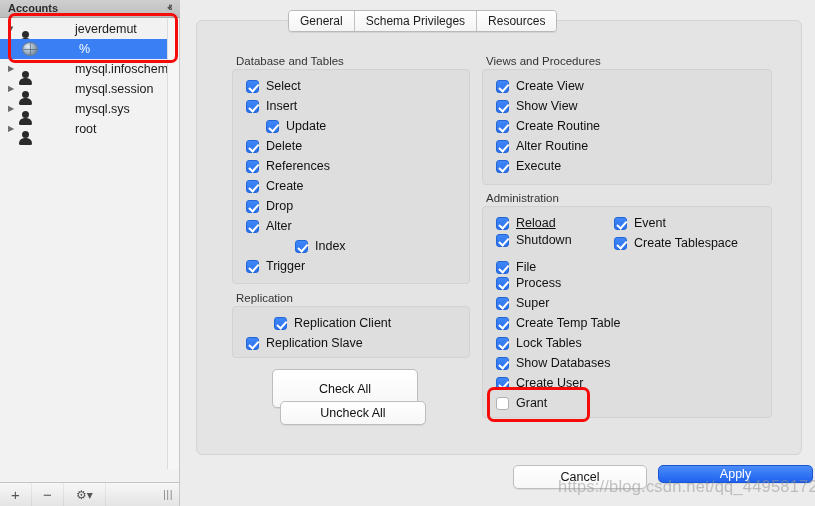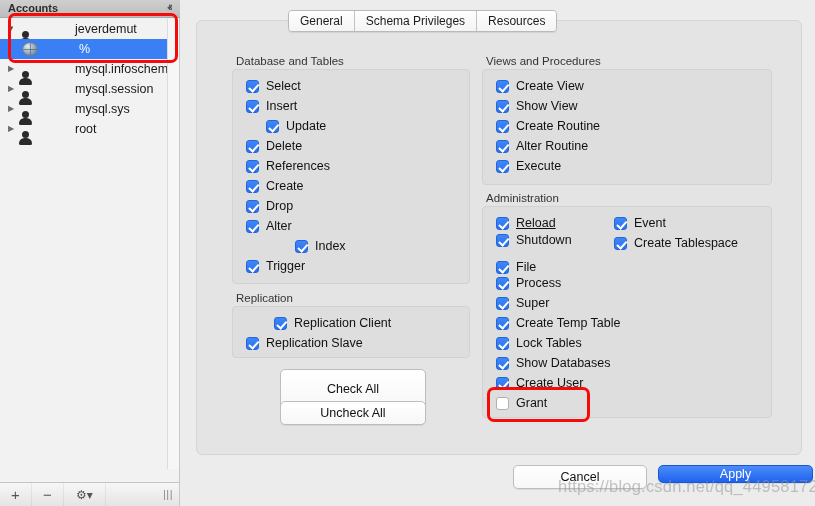--- a/index.html
+++ b/index.html
@@ -461,21 +461,21 @@
         <div class="cb-row" style="left: 434px; top: 216px;">
           <span class="cbox on"></span>
           <span>Event</span>
         </div>
         <div class="cb-row" style="left: 434px; top: 236px;">
           <span class="cbox on"></span>
           <span>Create Tablespace</span>
         </div>
       </div>
 
-    <div class="push-btn" style="left:100px; top:369px; width:146px; height:39px;">Check All</div>
+    <div class="push-btn" style="left:92px; top:369px; width:146px; height:39px;">Check All</div>
     <div class="push-btn" style="left:100px; top:401px; width:146px; height:24px;">Uncheck All</div>
 
     <div class="push-btn" style="left:333px; top:465px; width:134px; height:24px;">Cancel</div>
     <div class="push-btn primary" style="left:478px; top:465px; width:155px; height:18px;">Apply</div>
   </div>
 
   <div class="annot" style="left:8px; top:13px; width:170px; height:50px;"></div>
   <div class="annot" style="left:487px; top:387px; width:103px; height:35px;"></div>
 
   <div id="watermark">https://blog.csdn.net/qq_44958172</div>

